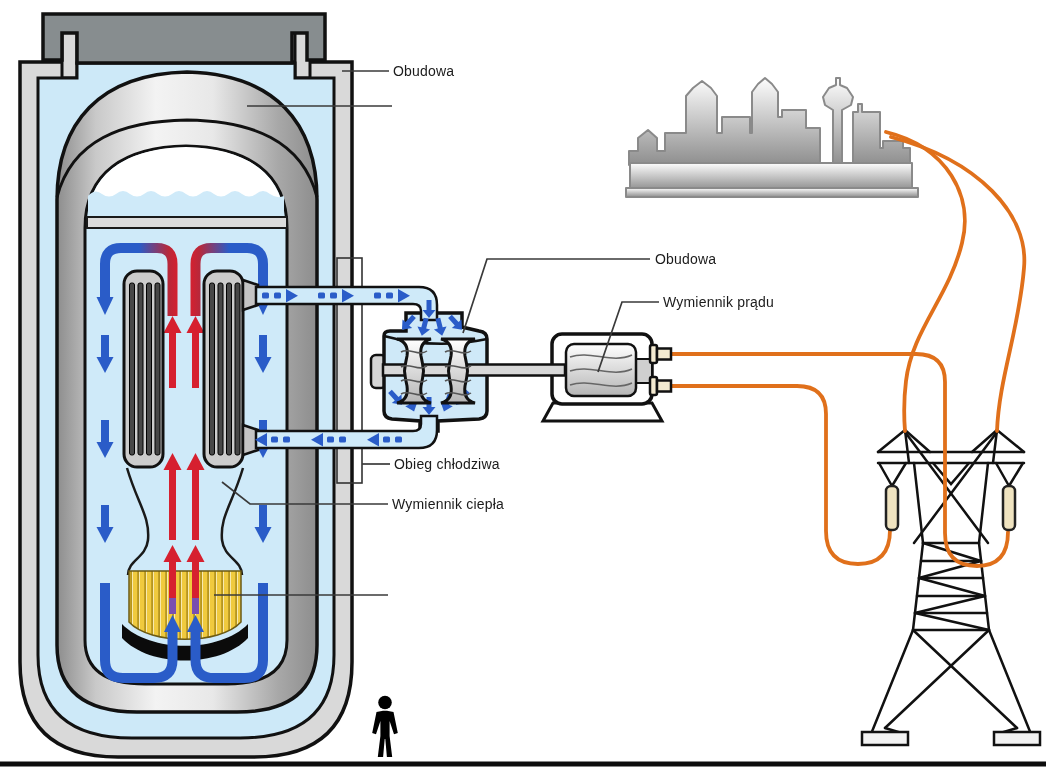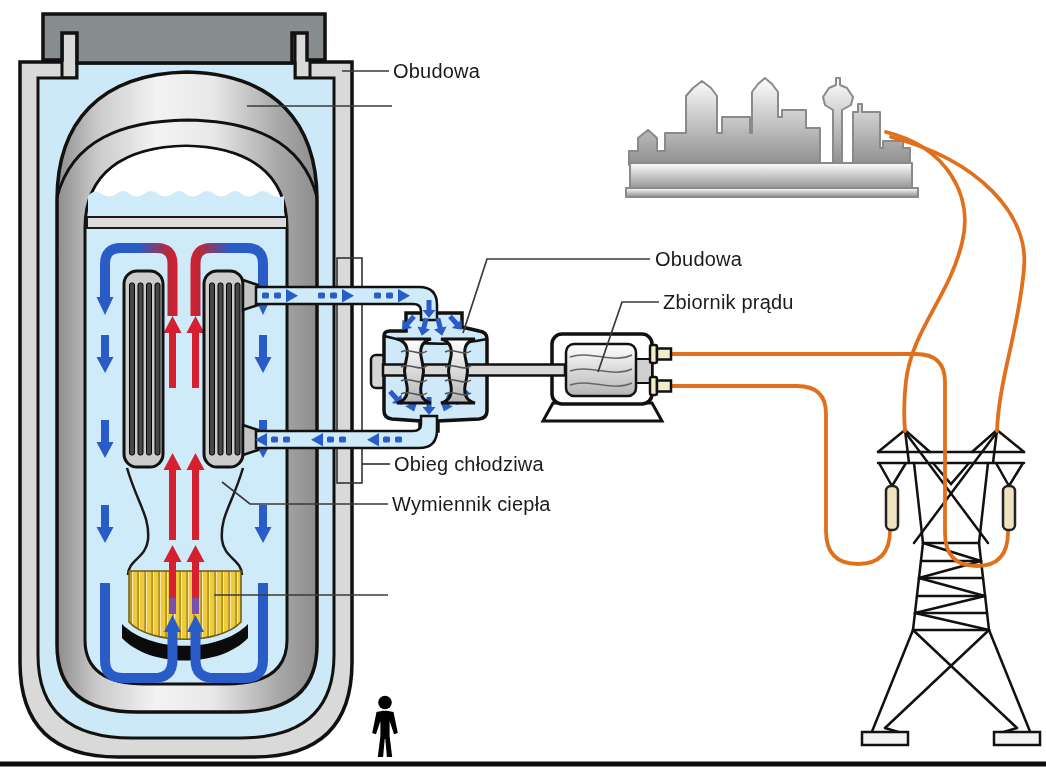--- a/index.html
+++ b/index.html
@@ -1,19 +1,19 @@
 <!DOCTYPE html>
 <html><head>
 <meta charset="utf-8">
 <style>
   html,body{margin:0;padding:0;background:#fff;}
   #stage{position:relative;width:1046px;height:775px;background:#ffffff;overflow:hidden;
          font-family:"Liberation Sans",sans-serif;}
   #art{position:absolute;left:0;top:0;}
-  .lbl{position:absolute;font-size:20px;line-height:26px;color:#1b1b1b;white-space:nowrap;
+  .lbl{position:absolute;font-size:14px;line-height:26px;color:#1b1b1b;white-space:nowrap;
        letter-spacing:.2px;}
 </style>
 </head>
 <body>
 
 <div id="stage">
 
 <svg id="art" width="1046" height="775" viewBox="0 0 1046 775">
 <defs>
   <linearGradient id="metalV" x1="0" y1="0" x2="1" y2="0">
@@ -319,17 +319,17 @@
 <line x1="0" y1="764" x2="1046" y2="764" stroke="#0d0d0d" stroke-width="5"></line>
 
 <g fill="#000">
   <circle cx="385" cy="702.5" r="6.8"></circle>
   <path d="M376.5,712 L383,710.8 H387 L393.5,712 L397.8,733 L394,734.3 L389.6,721 L389.6,736 L392.2,757 L386.9,757 L385.3,739 H384.7 L383.1,757 L377.8,757 L380.4,736 L380.4,721 L376,734.3 L372.2,733 Z"></path>
 </g>
 </svg>
 
 <div class="lbl" style="left:393px;top:58px">Obudowa</div>
 <div class="lbl" style="left:655px;top:246px">Obudowa</div>
-<div class="lbl" style="left:663px;top:289px">Zbiornik prądu</div>
+<div class="lbl" style="left:663px;top:289px">Wymiennik prądu</div>
 <div class="lbl" style="left:392px;top:491px">Wymiennik ciepła</div>
 <div class="lbl" style="left:394px;top:451px">Obieg chłodziwa</div>
 
 </div>
 
 </body></html>

